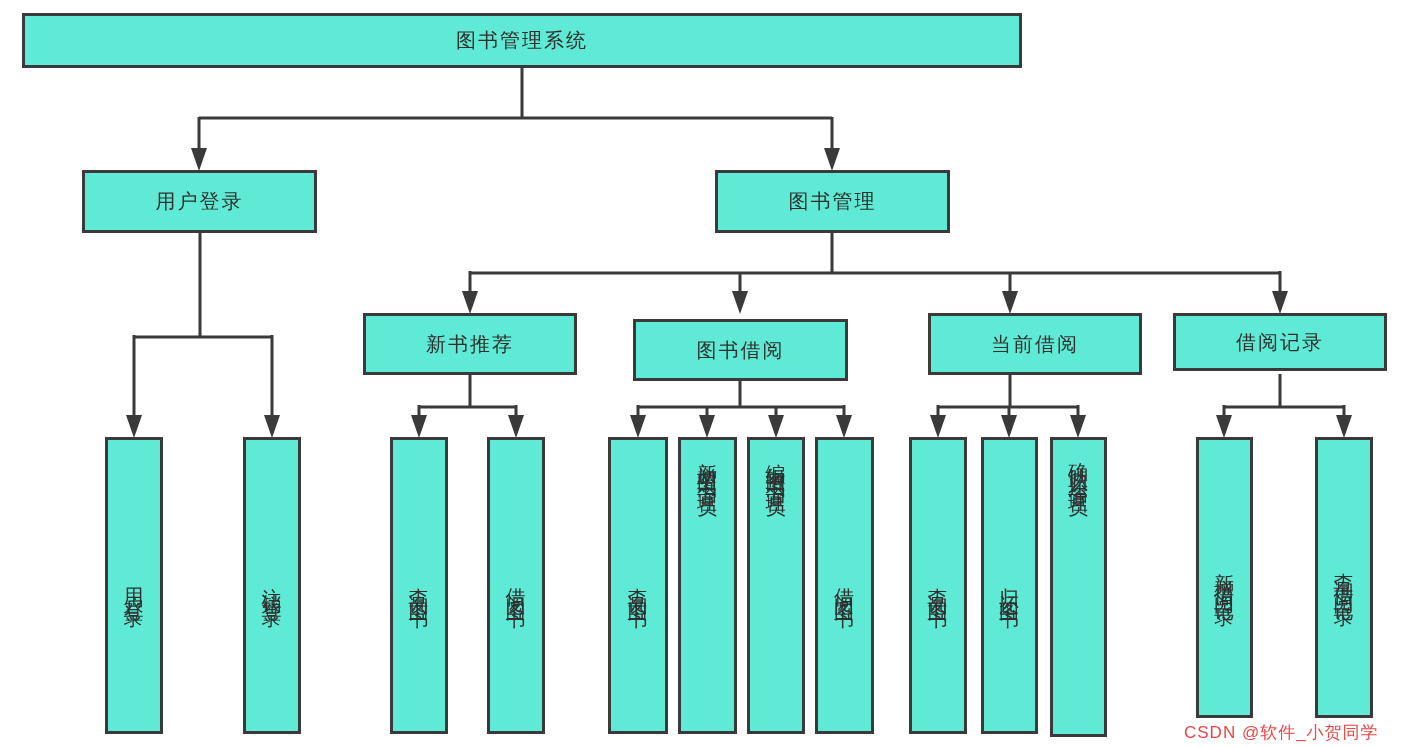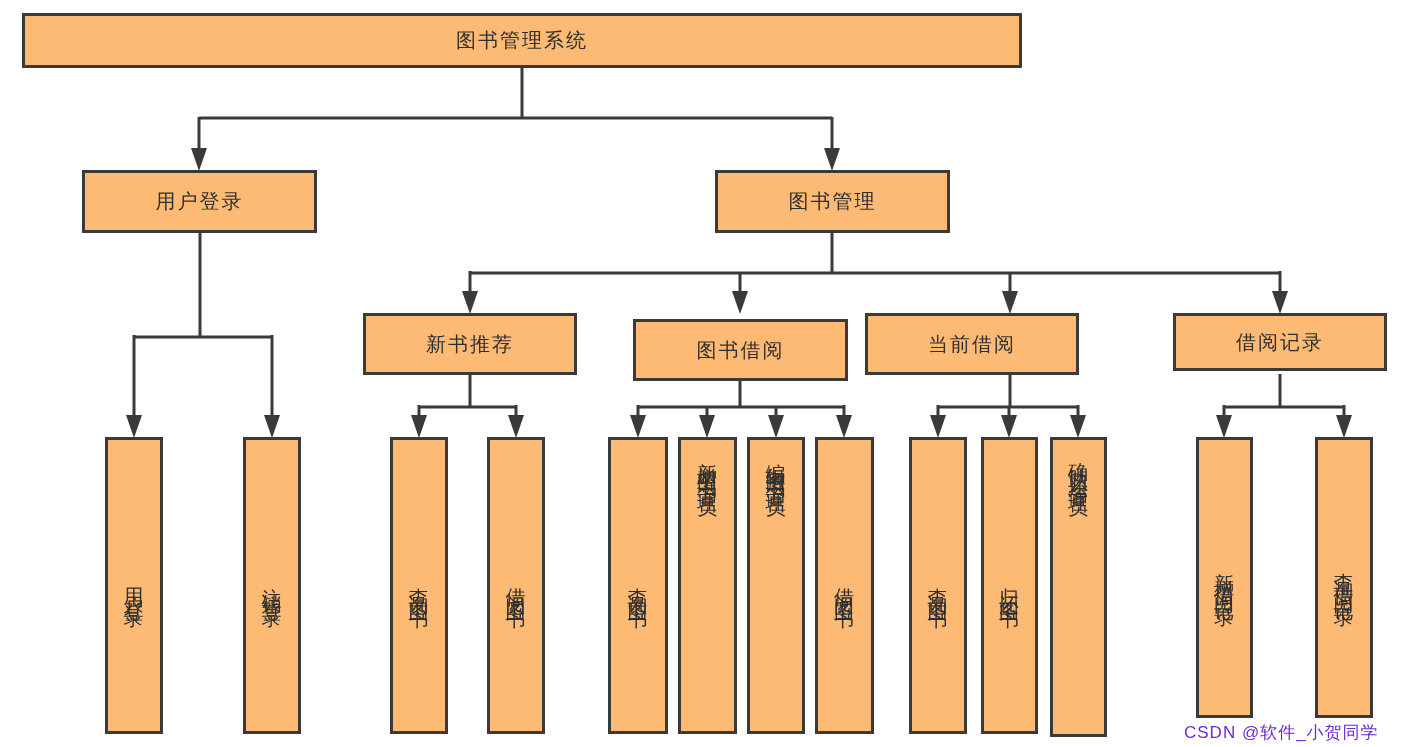--- a/index.html
+++ b/index.html
@@ -1,27 +1,27 @@
 <!DOCTYPE html>
 <html><head>
 <meta charset="utf-8">
 <style>
   html,body{margin:0;padding:0;background:#ffffff;}
   body{width:1405px;height:747px;position:relative;font-family:"Liberation Sans",sans-serif;color:#2f2f2f;}
   .canvas{position:absolute;left:0;top:0;width:1405px;height:747px;background:#ffffff;overflow:hidden;}
   svg.connectors{position:absolute;left:0;top:0;z-index:0;}
   svg.connectors path{stroke:#3a3a3a;stroke-width:3;fill:none;}
   svg.connectors polygon{fill:#3a3a3a;stroke:none;}
-  .box{position:absolute;box-sizing:border-box;border:3px solid #3a3a3a;background:#fdba74;
+  .box{position:absolute;box-sizing:border-box;border:3px solid #3a3a3a;background:#5eead4;
        display:flex;align-items:center;justify-content:center;z-index:1;}
   .box.h span{font-size:20px;letter-spacing:2px;white-space:nowrap;}
   .box.v .vtext{writing-mode:vertical-rl;font-size:20px;letter-spacing:7px;line-height:1.1;}
   .box.v.vtop{align-items:flex-start;padding-top:7px;}
   .box.v.vtop .vtext{letter-spacing:5px;}
-  .watermark{position:absolute;z-index:3;font-size:17px;letter-spacing:1px;color:#6d28d9;white-space:nowrap;}
+  .watermark{position:absolute;z-index:3;font-size:17px;letter-spacing:1px;color:#ef4444;white-space:nowrap;}
 </style>
 </head>
 <body>
 
 <div class="canvas">
 
   <svg class="connectors" width="1405" height="747" viewBox="0 0 1405 747">
 
     <g>
       <path d="M522,68 V118 M199,118 H832 M199,117 V150 M832,117 V150"></path>
@@ -81,21 +81,21 @@
   <div class="box h" style="left:363px;top:313px;width:214px;height:62px">
     <span>新书推荐</span>
   </div>
 
   <div class="box h" style="left:715px;top:170px;width:235px;height:63px">
     <span>图书管理</span>
   </div>
   <div class="box h" style="left:633px;top:319px;width:215px;height:62px">
     <span>图书借阅</span>
   </div>
-  <div class="box h" style="left:865px;top:313px;width:214px;height:62px">
+  <div class="box h" style="left:928px;top:313px;width:214px;height:62px">
     <span>当前借阅</span>
   </div>
   <div class="box h" style="left:1173px;top:313px;width:214px;height:58px">
     <span>借阅记录</span>
   </div>
 
   <div class="box v" style="left:105px;top:437px;width:58px;height:297px">
     <span class="vtext">用户登录</span>
   </div>
   <div class="box v" style="left:243px;top:437px;width:58px;height:297px">

